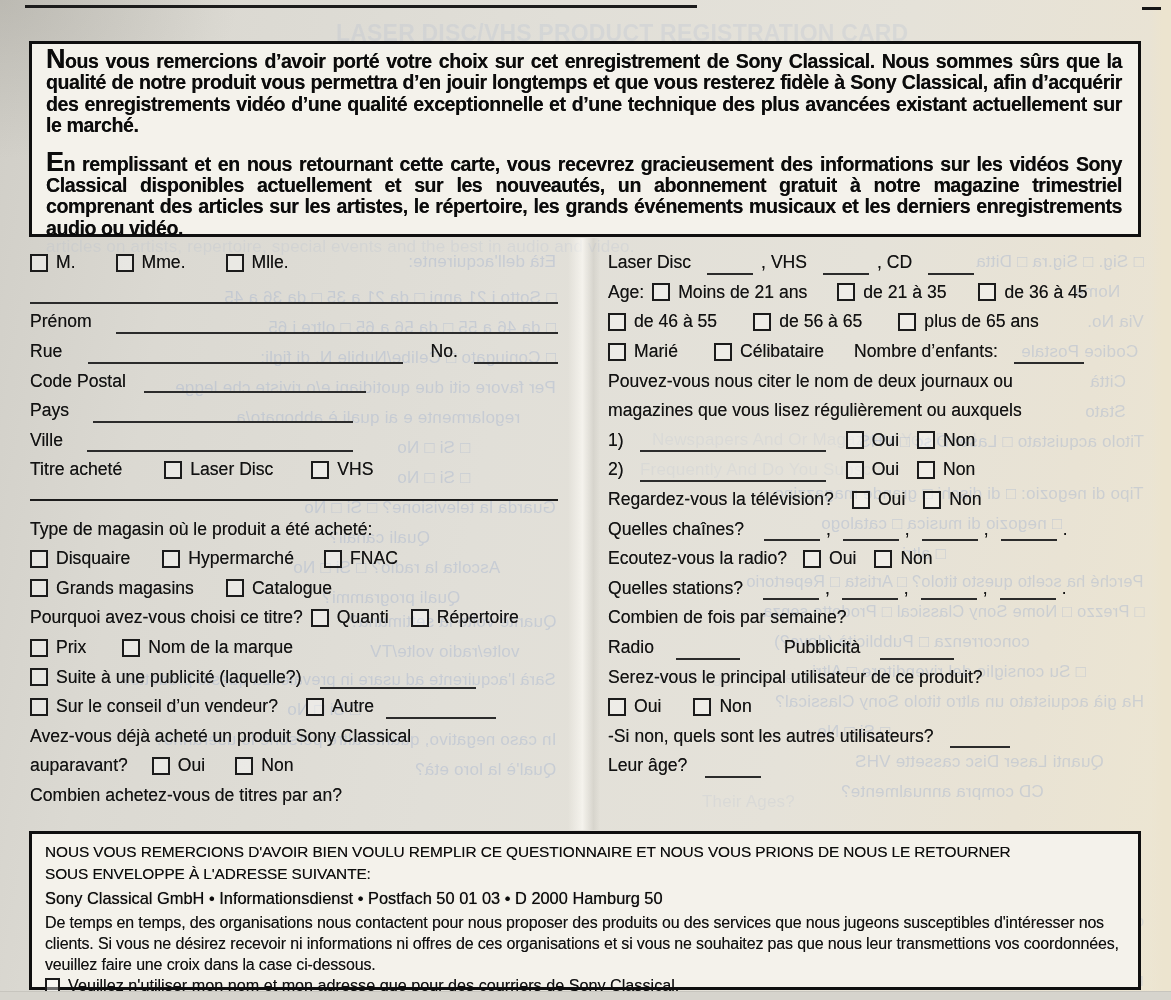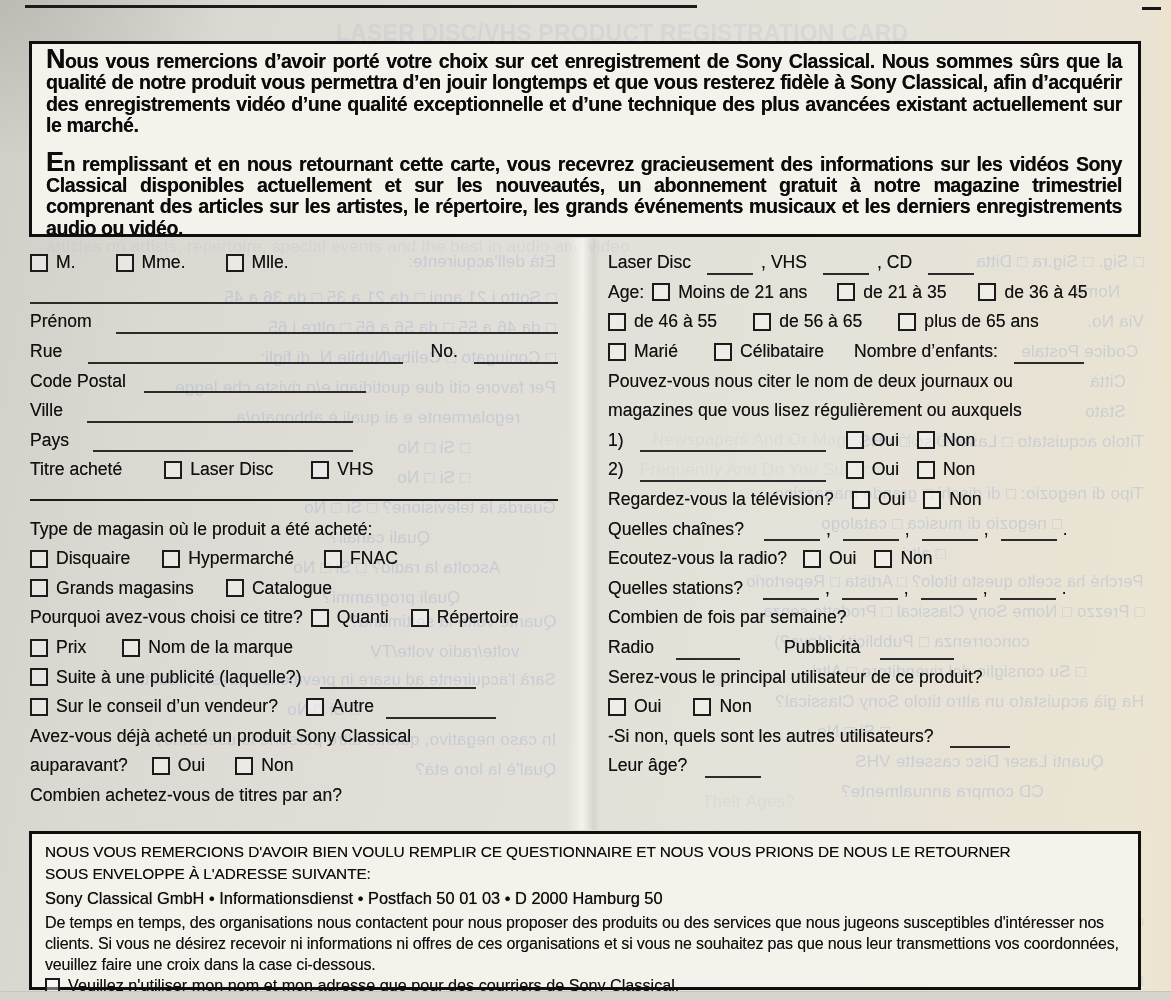--- a/index.html
+++ b/index.html
@@ -152,28 +152,28 @@
         <span class="t">No.</span>
         <span class="gap" style="width: 16px;"></span>
         <span class="ln" style="width: 84px;"></span>
       </div>
       <div class="row">
         <span class="t">Code Postal</span>
         <span class="gap" style="width: 18px;"></span>
         <span class="ln" style="width: 222px;"></span>
       </div>
       <div class="row">
+        <span class="t">Pays</span>
+        <span class="gap" style="width: 24px;"></span>
+        <span class="ln" style="width: 260px;"></span>
+      </div>
+      <div class="row">
         <span class="t">Ville</span>
         <span class="gap" style="width: 24px;"></span>
         <span class="ln" style="width: 266px;"></span>
-      </div>
-      <div class="row">
-        <span class="t">Pays</span>
-        <span class="gap" style="width: 24px;"></span>
-        <span class="ln" style="width: 260px;"></span>
       </div>
       <div class="row">
         <span class="t">Titre acheté</span>
         <span class="gap" style="width: 42px;"></span>
         <span class="cbw">
           <span class="cb"></span>
           <span class="cbl">Laser Disc</span>
         </span>
         <span class="gap" style="width: 38px;"></span>
         <span class="cbw">

